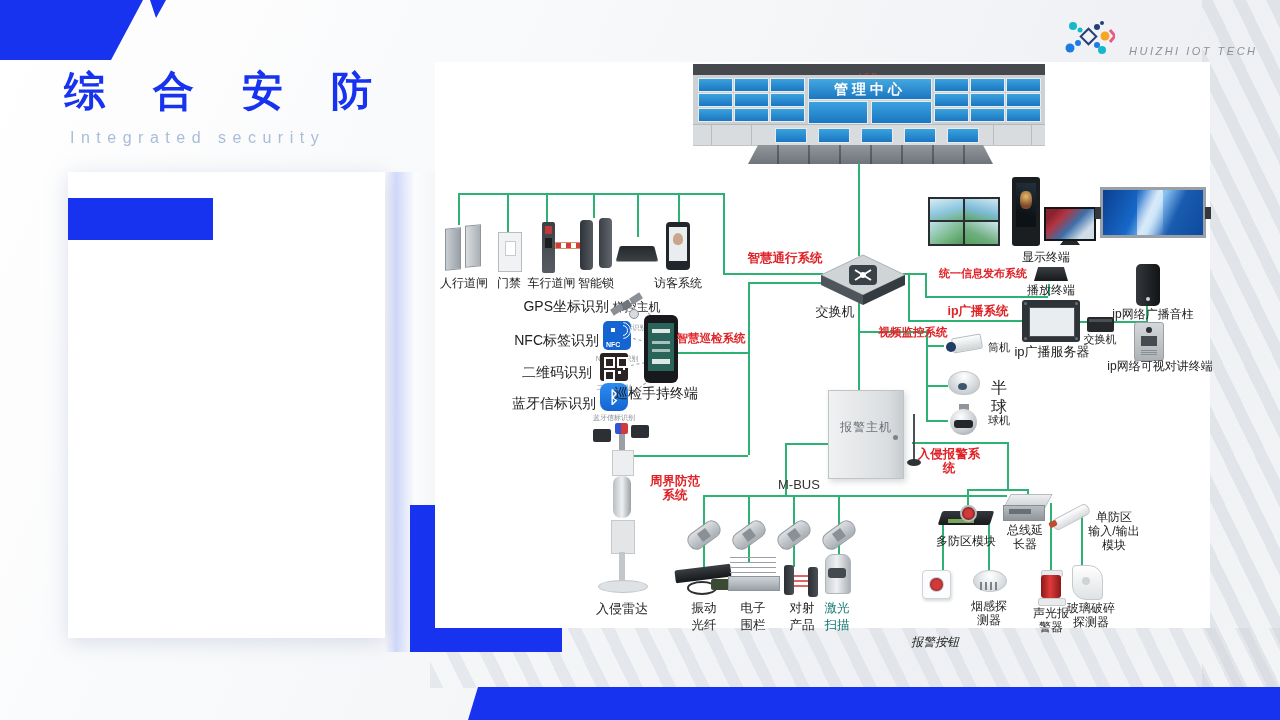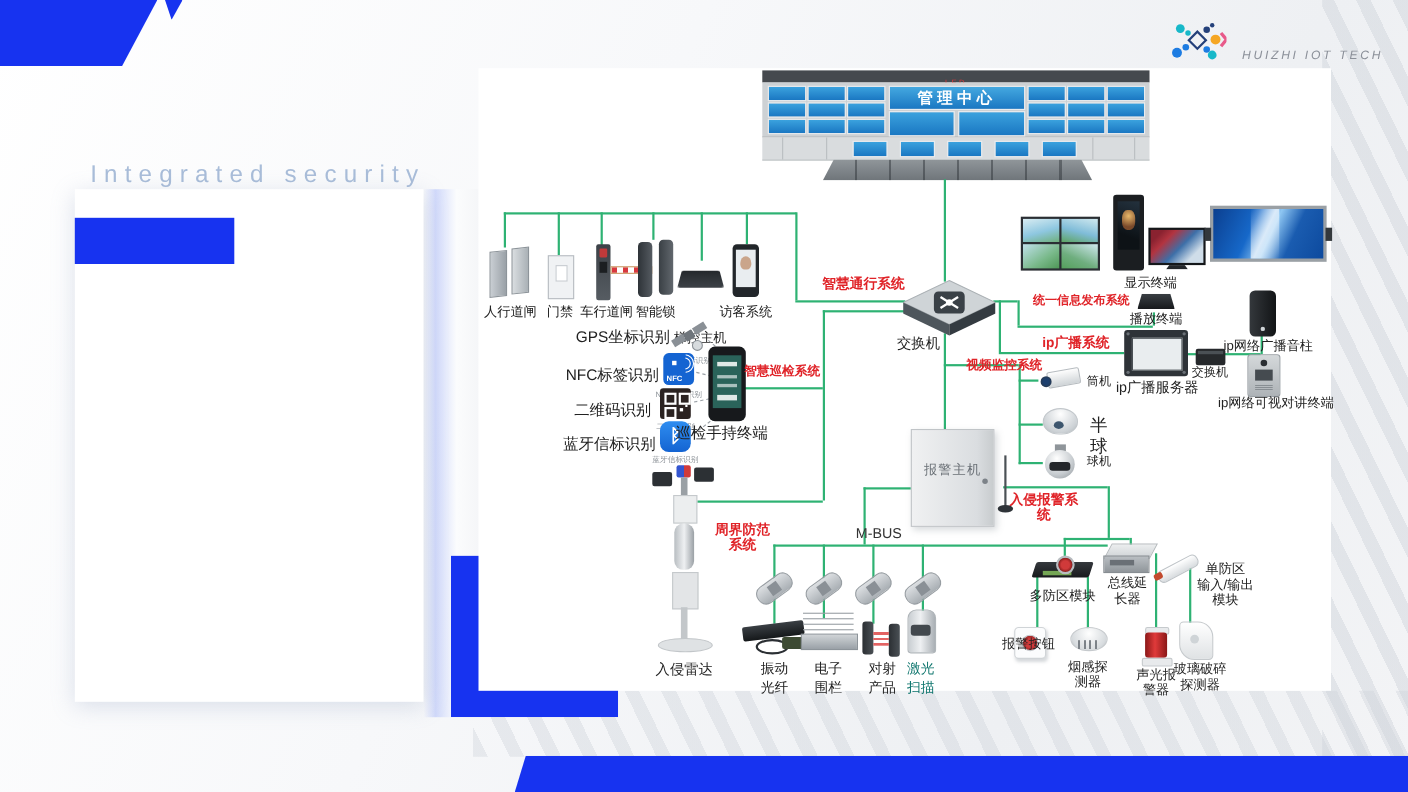--- a/index.html
+++ b/index.html
@@ -19,21 +19,22 @@
 <div class="slide">
 
   <div class="stripes" style="left:1202px;top:0;width:78px;height:690px;opacity:.8;"></div>
   <div class="stripes" style="left:430px;top:628px;width:850px;height:60px;opacity:.7;"></div>
 
   <div class="abs" style="left:0;top:0;width:165px;height:60px;">
     <div class="abs" style="left:0;top:0;width:165px;height:60px;background:var(--accent);clip-path:polygon(0 0,143px 0,111px 60px,0 60px);"></div>
     <div class="abs" style="left:146px;top:0;width:20px;height:18px;background:var(--accent);clip-path:polygon(4px 0,20px 0,10px 18px);"></div>
   </div>
 
-  <div class="abs" style="left:70px;top:145px;font-size:22px;letter-spacing:6.5px;color:#a9bdd9;white-space:nowrap;margin-left:12px;">Integrated security</div>
+  <div class="abs" style="left:64px;top:64px;font-size:41px;font-weight:bold;color:var(--accent);letter-spacing:48px;white-space:nowrap;">综合安防</div>
+  <div class="abs" style="left:70px;top:129px;font-size:16px;letter-spacing:6.5px;color:#a9bdd9;white-space:nowrap;">Integrated security</div>
 
   <div class="abs" style="left:385px;top:172px;width:50px;height:480px;background:linear-gradient(90deg,rgba(255,255,255,0) 0%,rgba(120,145,250,.30) 22%,#fbfcfd 60%,#f5f6f8 100%);"></div>
 
   <div class="abs" style="left:68px;top:172px;width:317px;height:466px;background:#ffffff;box-shadow:0 4px 20px rgba(140,155,190,.30);"></div>
   <div class="abs" style="left:68px;top:198px;width:145px;height:42px;background:var(--accent);"></div>
 
   <div class="abs" style="left:410px;top:505px;width:152px;height:147px;background:var(--accent);clip-path:polygon(0 0,28px 0,28px 119px,152px 119px,152px 147px,0 147px);filter:drop-shadow(0 0 10px rgba(50,80,245,.45));"></div>
 
   <div class="abs" style="left:435px;top:62px;width:775px;height:566px;background:#ffffff;">
 
@@ -386,21 +387,21 @@
     <div class="abs" style="left:614px;top:441px;width:42px;height:28px;">
       <div class="abs" style="left:2px;top:8px;width:38px;height:10px;background:linear-gradient(180deg,#ffffff,#d8dcdf);border:1px solid #bfc4c8;border-radius:5px;transform:rotate(-28deg);"></div>
       <div class="abs" style="left:0;top:18px;width:8px;height:6px;background:#c24a2e;border-radius:2px;transform:rotate(-28deg);"></div>
     </div>
     <div class="lbl" style="left:648px;top:448px;width:62px;">单防区
 输入/输出
 模块</div>
     <div class="abs" style="left:487px;top:508px;width:27px;height:27px;background:#fbfcfd;border:1px solid #d0d4d7;border-radius:4px;box-shadow:1px 2px 3px rgba(120,130,140,.3);">
       <div class="abs" style="left:6px;top:6px;width:13px;height:13px;background:radial-gradient(circle,#d03a3a 45%,#9a2424 75%);border:1px solid #c6cacd;border-radius:50%;"></div>
     </div>
-    <div class="lbl" style="left:470px;top:516px;width:60px;">报警按钮</div>
+    <div class="lbl" style="left:470px;top:573px;width:60px;font-style:italic;">报警按钮</div>
     <div class="abs" style="left:538px;top:506px;width:32px;height:28px;">
       <div class="abs" style="left:0;top:2px;width:32px;height:20px;background:radial-gradient(circle at 50% 25%,#ffffff,#d8dcdf 70%,#b9bec2);border-radius:50%;border:1px solid #c6cacd;"></div>
       <div class="abs" style="left:7px;top:14px;width:18px;height:8px;background:repeating-linear-gradient(90deg,#7c8288 0 2px,transparent 2px 5px);"></div>
     </div>
     <div class="lbl" style="left:534px;top:537px;width:40px;">烟感探
 测器</div>
     <div class="abs" style="left:603px;top:508px;width:26px;height:34px;">
       <div class="abs" style="left:3px;top:0;width:20px;height:5px;background:#e8eaec;border:1px solid #c6cacd;border-radius:2px;"></div>
       <div class="abs" style="left:3px;top:5px;width:20px;height:23px;background:linear-gradient(90deg,#8a1818,#e03a3a 45%,#8a1818);border-radius:3px;"></div>
       <div class="abs" style="left:0;top:28px;width:26px;height:6px;background:#e8eaec;border:1px solid #c6cacd;border-radius:2px;"></div>

